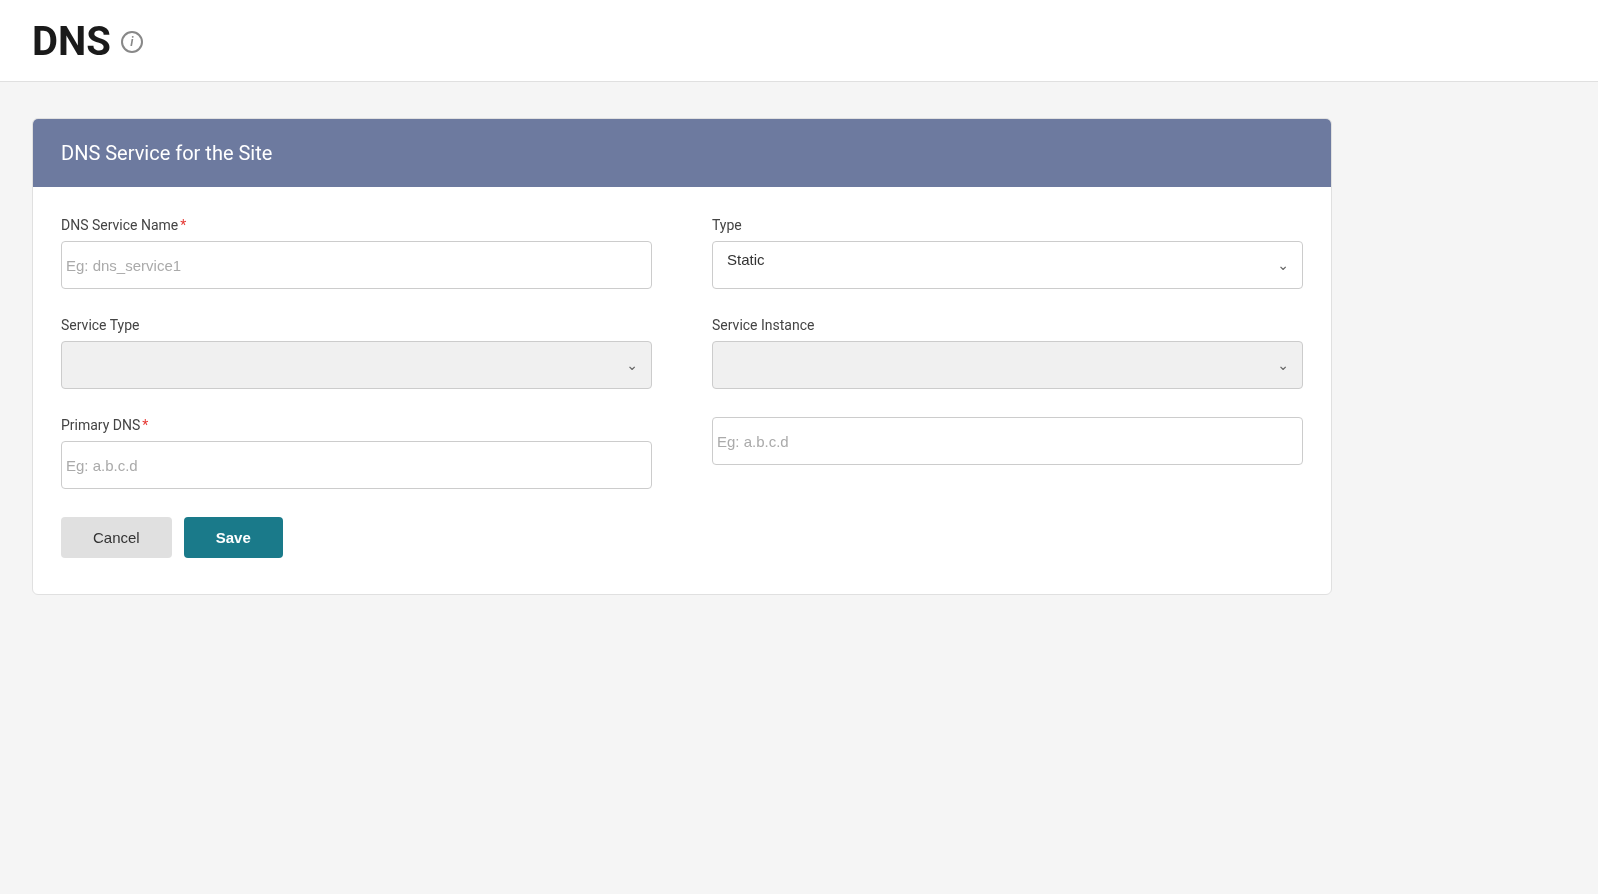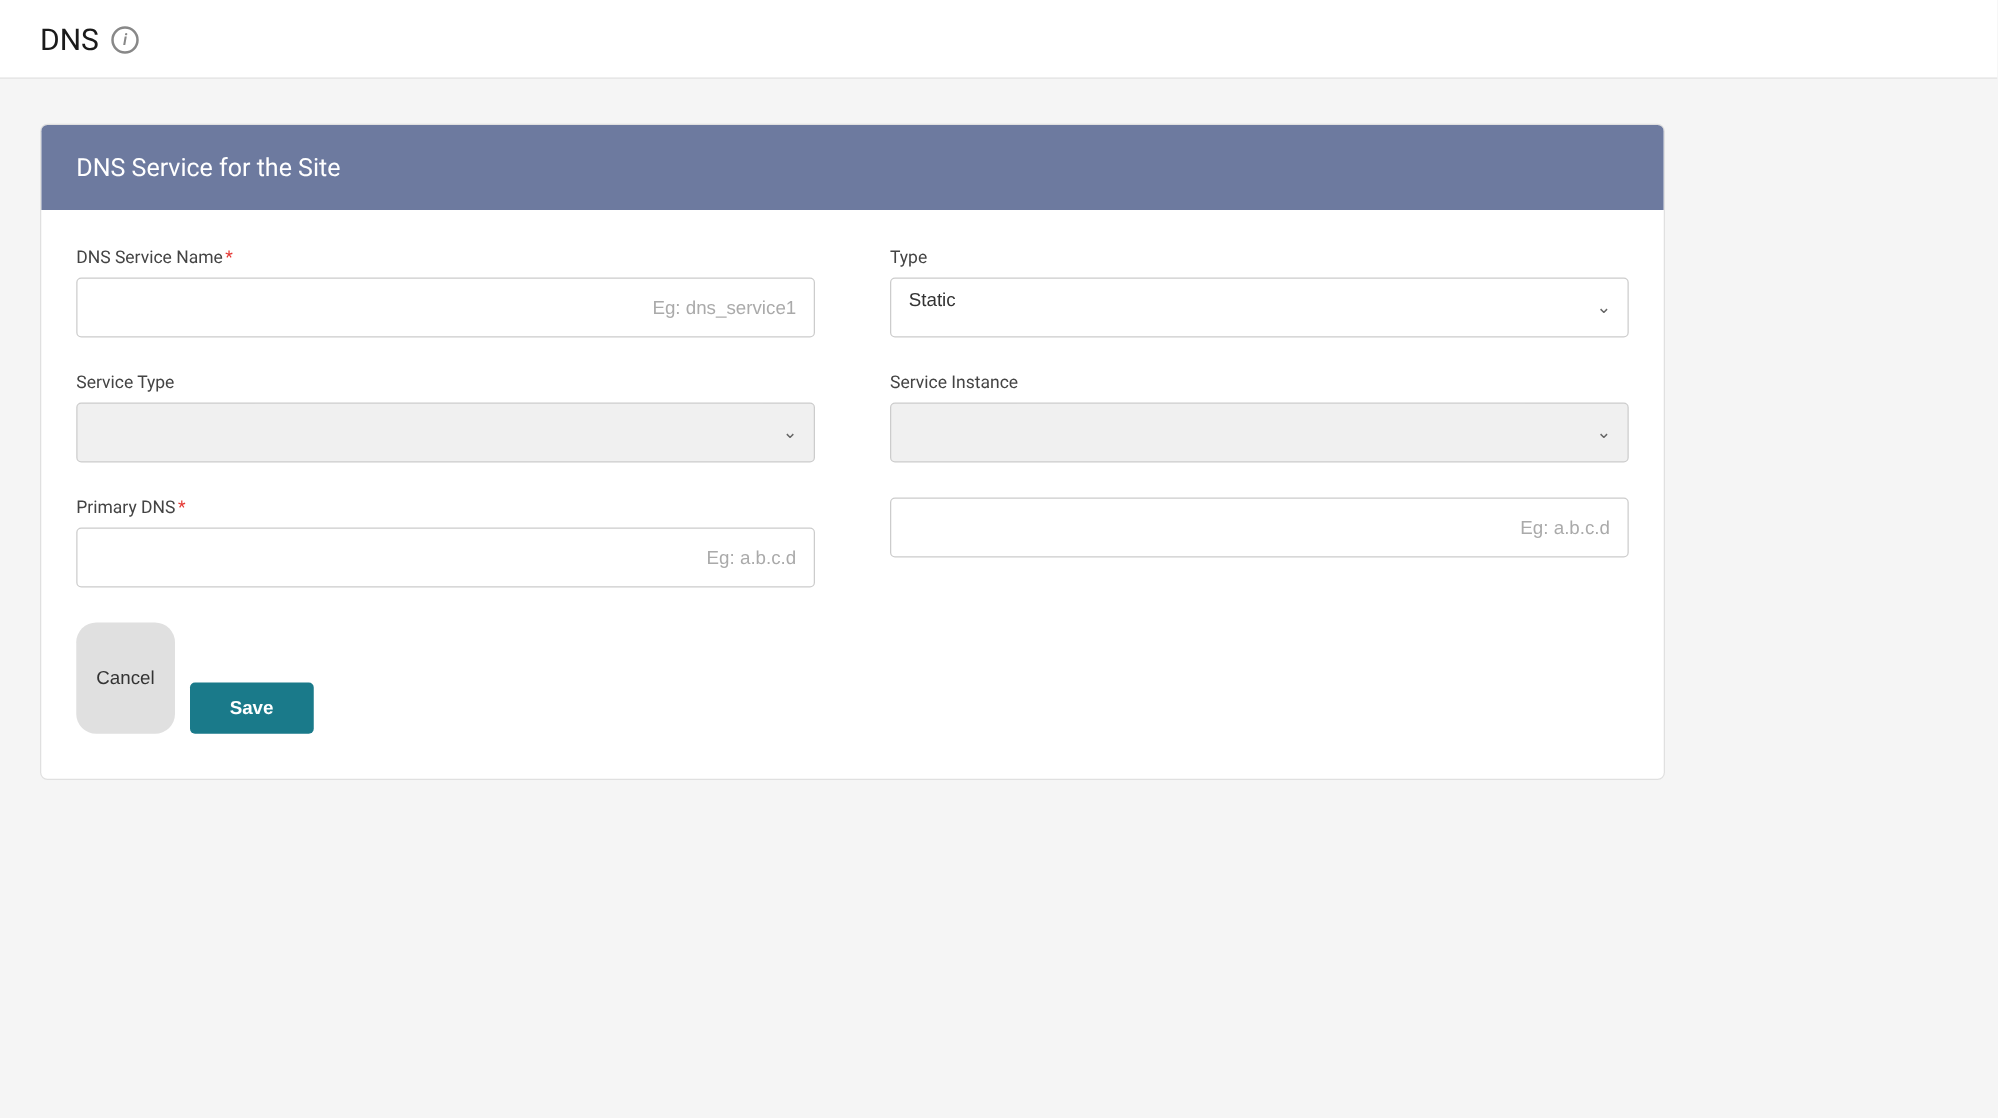--- a/index.html
+++ b/index.html
@@ -18,22 +18,22 @@
     .page-header {
       background: #fff;
       padding: 18px 32px 16px 32px;
       border-bottom: 1px solid #e0e0e0;
       display: flex;
       align-items: center;
       gap: 10px;
     }
 
     .page-title {
-      font-size: 24px;
-      font-weight: 400;
+      font-size: 40px;
+      font-weight: 700;
       color: #1a1a1a;
     }
 
     .info-icon {
       width: 22px;
       height: 22px;
       border: 2px solid #888;
       border-radius: 50%;
       display: flex;
       align-items: center;
@@ -95,27 +95,26 @@
     .required-star {
       color: #e53935;
       margin-left: 2px;
     }
 
     .text-input {
       width: 100%;
       height: 48px;
       border: 1px solid #ccc;
       border-radius: 4px;
-      padding: 0 14px;
+      padding: 0 4px;
       font-size: 15px;
       color: #333;
       background: #fff;
       outline: none;
       transition: border-color 0.2s;
-      text-align: right;
     }
 
     .text-input::placeholder {
       color: #aaa;
     }
 
     .select-wrapper {
       position: relative;
       width: 100%;
     }
@@ -155,42 +154,41 @@
       font-size: 14px;
     }
 
     .form-actions {
       display: flex;
       gap: 12px;
       margin-top: 10px;
     }
 
     .btn-cancel {
-      padding: 12px 16px;
+      padding: 12px 32px;
       background: #e0e0e0;
       color: #333;
       border: none;
-      border-radius: 16px;
+      border-radius: 4px;
       font-size: 15px;
       font-weight: 500;
       cursor: pointer;
       transition: background 0.2s;
     }
 
     .btn-save {
       padding: 12px 32px;
       background: #1a7a8a;
       color: #fff;
       border: none;
       border-radius: 4px;
       font-size: 15px;
       font-weight: 600;
       cursor: pointer;
       transition: background 0.2s;
-      margin-top: 48px;
     }
   </style>
 </head>
 <body>
 
 <header class="page-header">
   <h1 class="page-title">DNS</h1>
   <div class="info-icon">
     <span>i</span>
   </div>

